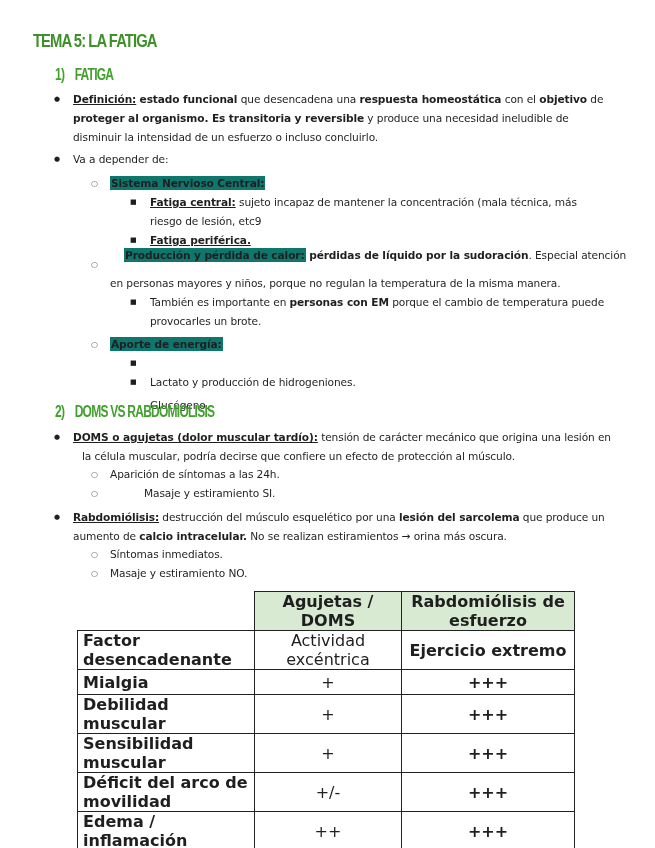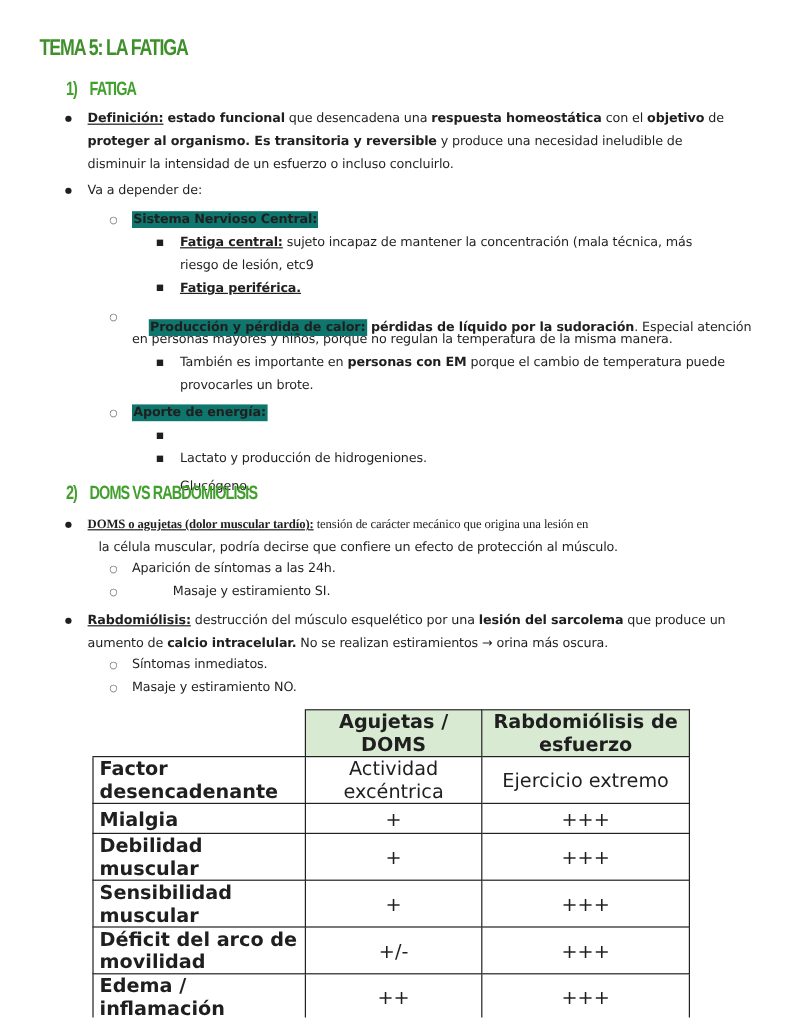--- a/index.html
+++ b/index.html
@@ -15,21 +15,21 @@
   .u { text-decoration:underline; font-weight:bold; }
   .hl { background:#0f766e; padding:1px 1px; }
   .bullet { position:absolute; font-size:11px; line-height:19px; }
   .disc::before { content:"●"; font-size:7px; position:relative; top:-2px; }
   .circ::before { content:"○"; font-size:8px; color:#555; position:relative; top:-1px; }
   .sq::before { content:"■"; font-size:7px; position:relative; top:-2px; }
   table { position:absolute; left:77px; top:591px; border-collapse:collapse; font-size:16px; }
   td { border:1.5px solid #222; height:24px; padding:0 5px; }
   td.c1 { width:166px; font-weight:bold; }
   td.c2 { width:136px; text-align:center; }
-  td.c3 { width:162px; text-align:center; }
+  td.c3 { width:162px; text-align:center;font-weight:bold; }
   tr.head td.c2, tr.head td.c3 { background:#d9ead3; font-weight:bold; }
   tr.head td.c1 { border:none; border-right:1.5px solid #222; border-bottom:1.5px solid #222; }
 </style>
 </head>
 <body>
 
 <div class="title">TEMA 5: LA FATIGA</div>
 
 <div class="h2" style="left:55px; top:66px;">
   <span class="num">1)</span><span>FATIGA</span>
@@ -47,41 +47,41 @@
 <div class="line" style="left:110px; top:174px;"><span class="hl"><b>Sistema Nervioso Central:</b></span></div>
 
 <span class="bullet sq" style="left:130px; top:193px;"></span>
 <div class="line" style="left:150px; top:193px;"><span class="u">Fatiga central:</span><span> sujeto incapaz de  mantener la concentración (mala técnica, más</span></div>
 <div class="line" style="left:150px; top:212px;">riesgo de lesión, etc9</div>
 
 <span class="bullet sq" style="left:130px; top:231px;"></span>
 <div class="line" style="left:150px; top:231px;"><span class="u">Fatiga periférica.</span></div>
 
 <span class="bullet circ" style="left:91px; top:255px;"></span>
-<div class="line" style="left:110px; top:264px;padding-left:14px;"><span class="hl"><b>Producción y pérdida de calor:</b></span><b> pérdidas de líquido por la sudoración</b><span>. Especial atención</span></div>
+<div class="line" style="left:110px; top:246px;padding-left:14px;"><span class="hl"><b>Producción y pérdida de calor:</b></span><b> pérdidas de líquido por la sudoración</b><span>. Especial atención</span></div>
 <div class="line" style="left:110px; top:274px;">en personas mayores y niños, porque no regulan la temperatura de la misma manera.</div>
 
 <span class="bullet sq" style="left:130px; top:293px;"></span>
 <div class="line" style="left:150px; top:293px;"><span>También es importante en </span><b>personas con EM</b><span> porque el cambio de temperatura puede</span></div>
 <div class="line" style="left:150px; top:312px;">provocarles un brote.</div>
 
 <span class="bullet circ" style="left:91px; top:335px;"></span>
 <div class="line" style="left:110px; top:335px;"><span class="hl"><b>Aporte de energía:</b></span></div>
 
 <span class="bullet sq" style="left:130px; top:354px;"></span>
 <div class="line" style="left:150px; top:354px;margin-top:42px;">Glucógeno.</div>
 <span class="bullet sq" style="left:130px; top:373px;"></span>
 <div class="line" style="left:150px; top:373px;">Lactato y producción de hidrogeniones.</div>
 
 <div class="h2" style="left:55px; top:403px;">
   <span class="num">2)</span><span>DOMS VS RABDOMIOLISIS</span>
 </div>
 
 <span class="bullet disc" style="left:54px; top:428px;"></span>
-<div class="line" style="left:73px; top:428px;font-family:Liberation Serif, serif;"><span class="u">DOMS o agujetas (dolor muscular tardío):</span><span> tensión de carácter mecánico que origina una lesión en</span></div>
+<div class="line" style="left:73px; top:428px;"><span class="u">DOMS o agujetas (dolor muscular tardío):</span><span> tensión de carácter mecánico que origina una lesión en</span></div>
 <div class="line" style="left:82px; top:447px;text-align:right;">la célula muscular, podría decirse que confiere un efecto de protección al músculo.</div>
 <span class="bullet circ" style="left:91px; top:465px;"></span>
 <div class="line" style="left:110px; top:465px;">Aparición de síntomas a las 24h.</div>
 <span class="bullet circ" style="left:91px; top:484px;"></span>
 <div class="line" style="left:110px; top:484px;margin-left:34px;">Masaje y estiramiento SI.</div>
 
 <span class="bullet disc" style="left:54px; top:508px;"></span>
 <div class="line" style="left:73px; top:508px;"><span class="u">Rabdomiólisis:</span><span> destrucción del músculo esquelético por una </span><b>lesión del sarcolema</b><span> que produce un</span></div>
 <div class="line" style="left:73px; top:527px;"><span>aumento de </span><b>calcio intracelular.</b><span> No se realizan estiramientos → orina más oscura.</span></div>
 <span class="bullet circ" style="left:91px; top:545px;"></span>

